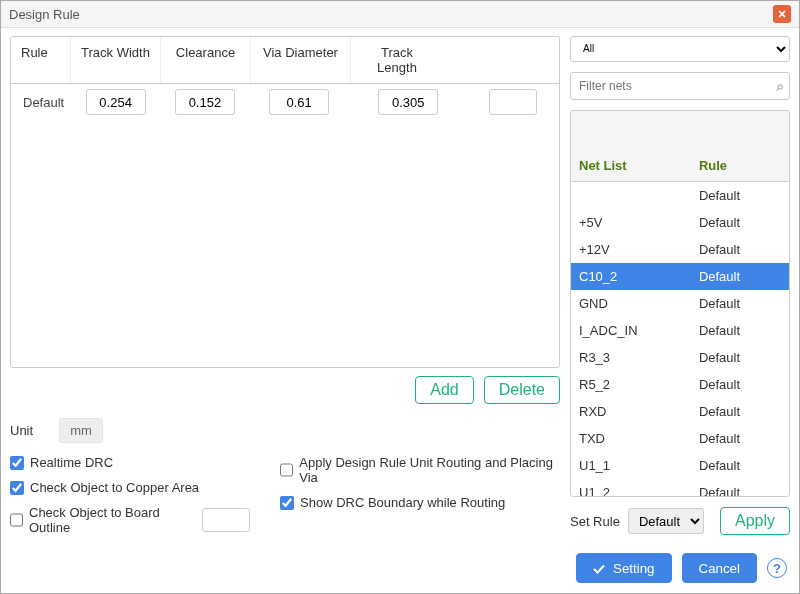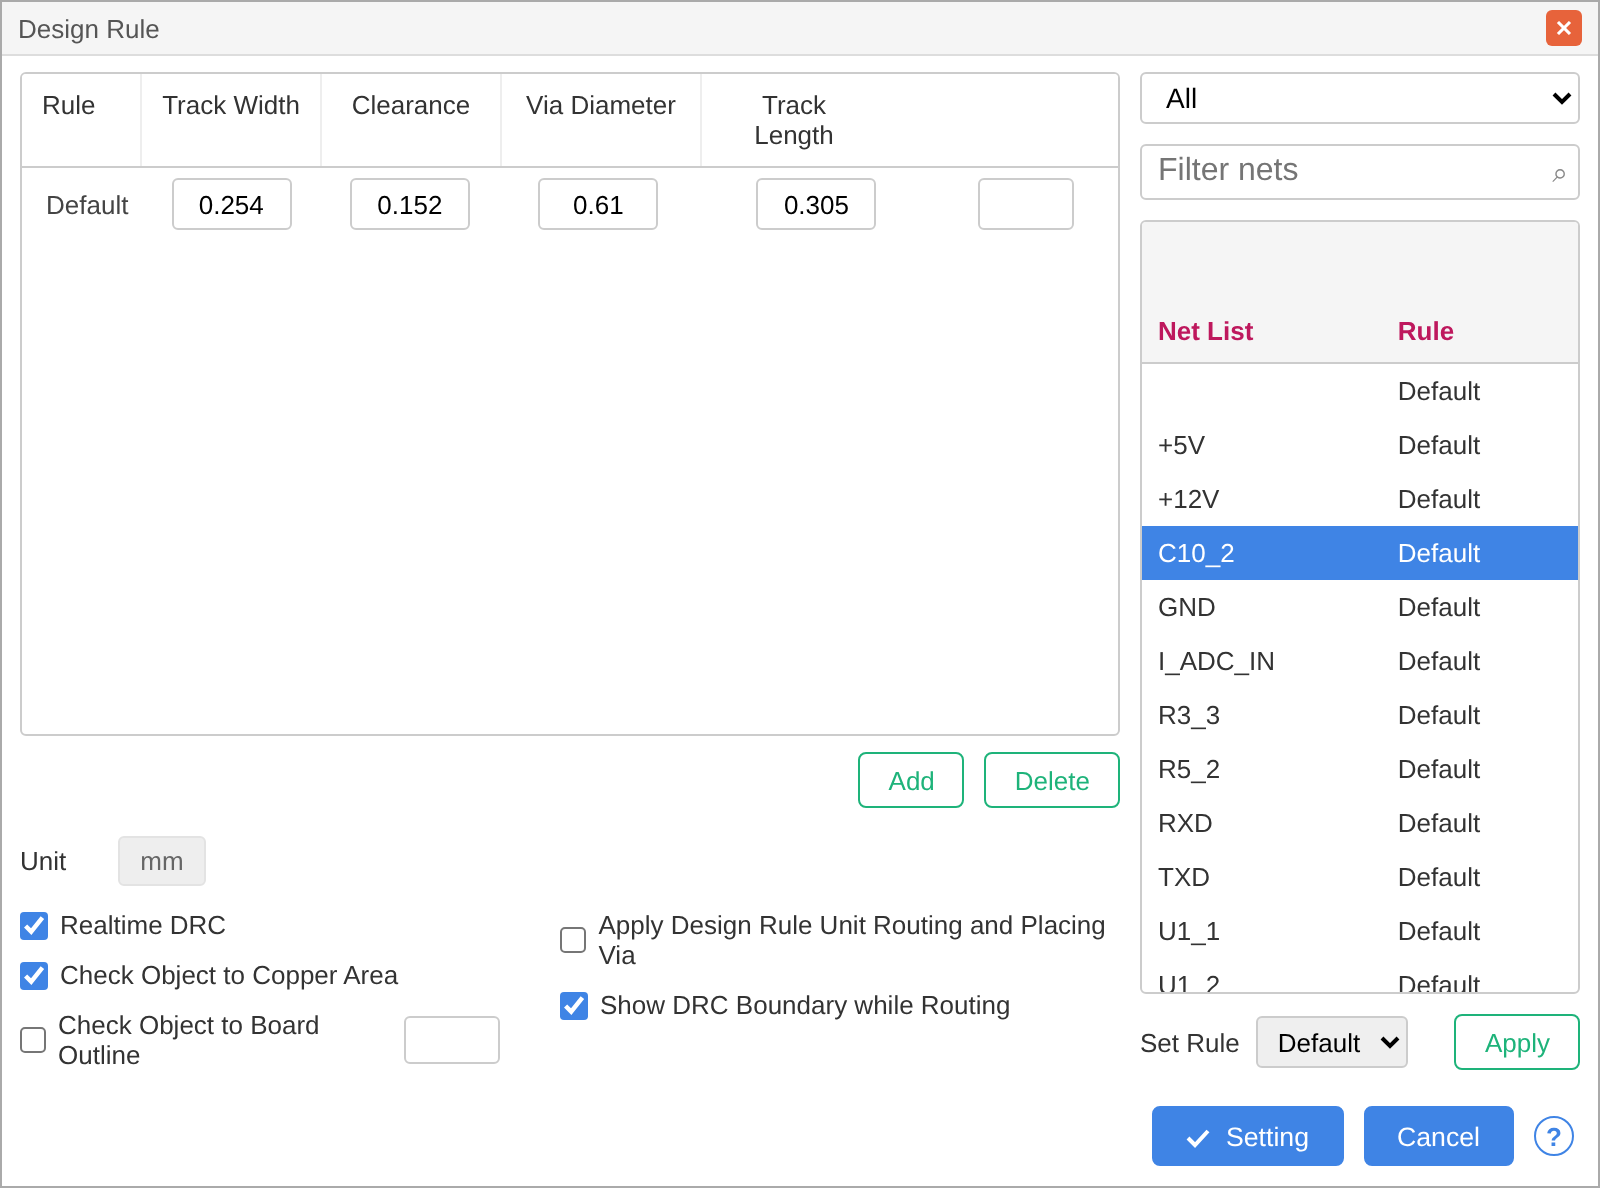--- a/index.html
+++ b/index.html
@@ -22,36 +22,36 @@
   .col-vd { width: 100px; }
   .col-vdd { width: 120px; }
   .col-tl { width: 92px; }
   .rule-body { flex: 1 1 auto; overflow: auto; }
   .rule-row { display: flex; align-items: center; padding: 5px 0; }
   .rule-row > div { padding: 0 10px; }
   .rule-row .col-rule { text-align: left; padding-left: 12px; color: #444; }
   .val-input { width: 60px; height: 26px; border: 1px solid #ccc; border-radius: 3px; text-align: center; font-size: 13px; }
   .cell-center { text-align: center; }
   .rule-actions { display: flex; gap: 10px; justify-content: flex-end; margin-top: 8px; }
-  .btn { height: 28px; padding: 0 14px; border: 1px solid #1eb37a; background: #fff; color: #1eb37a; border-radius: 4px; cursor: pointer; font-size: 13px; }
+  .btn { height: 28px; padding: 0 14px; border: 1px solid #1eb37a; background: #fff; color: #1eb37a; border-radius: 4px; cursor: pointer; font-size: 16px; }
   .btn-blue { background: #3f84e5; border: 1px solid #3f84e5; color: #fff; }
   .unit-row { display: flex; align-items: center; gap: 26px; margin-top: 14px; }
   .unit-box { background: #eee; border: 1px solid #e3e3e3; border-radius: 3px; padding: 4px 10px; color: #666; }
   .check-cols { display: flex; margin-top: 12px; gap: 30px; }
   .check-col { display: flex; flex-direction: column; gap: 10px; }
   .chk-line { display: flex; align-items: center; gap: 6px; font-size: 13px; color: #333; }
   .chk-line input[type=checkbox] { width: 14px; height: 14px; accent-color: #3f84e5; }
   .inline-input { width: 48px; height: 24px; border: 1px solid #ccc; border-radius: 3px; margin-left: 4px; }
-  .select { width: 100%; height: 28px; border: 1px solid #ccc; border-radius: 3px; padding: 0 8px; font-size: 14px; background: #fff; }
+  .select { width: 100%; height: 28px; border: 1px solid #ccc; border-radius: 3px; padding: 0 8px; font-size: 10px; background: #fff; }
   .filter-row { margin-top: 10px; position: relative; }
-  .filter-input { width: 100%; height: 28px; border: 1px solid #ccc; border-radius: 3px; padding: 0 26px 0 8px; font-size: 16px; }
+  .filter-input { width: 100%; height: 28px; border: 1px solid #ccc; border-radius: 3px; padding: 0 26px 0 8px; font-size: 12px; }
   .search-icon { position: absolute; right: 6px; top: 6px; color: #888; font-size: 14px; }
   .netlist { border: 1px solid #ccc; border-radius: 3px; margin-top: 10px; flex: 1 1 auto; overflow: hidden; display: flex; flex-direction: column; min-height: 0; }
   .netlist-head { display: flex; background: #f5f5f5; border-bottom: 1px solid #ccc; }
-  .netlist-head > div { padding: 8px 8px; font-weight: normal; font-size: 13px; color: #be185d; margin-top: 39px; }
+  .netlist-head > div { padding: 8px 8px; font-weight: normal; font-size: 13px; color: #4d7c0f; margin-top: 39px; }
   .nl-name-h { font-weight: bold !important; }
   .nl-col1 { width: 55%; }
   .nl-col2 { width: 45%; }
   .netlist-body { flex: 1 1 auto; overflow-y: scroll; }
   .net-row { display: flex; }
   .net-row > div { padding: 6px 8px; font-size: 13px; }
   .net-row.selected { background: #3f84e5; color: #fff; }
   .set-rule-row { display: flex; align-items: center; gap: 8px; margin-top: 10px; }
   .small-select { height: 26px; border: 1px solid #ccc; border-radius: 3px; padding: 0 6px; font-size: 13px; }
   .footer { display: flex; justify-content: flex-end; align-items: center; gap: 10px; padding: 10px 12px; border-top: 0; }

